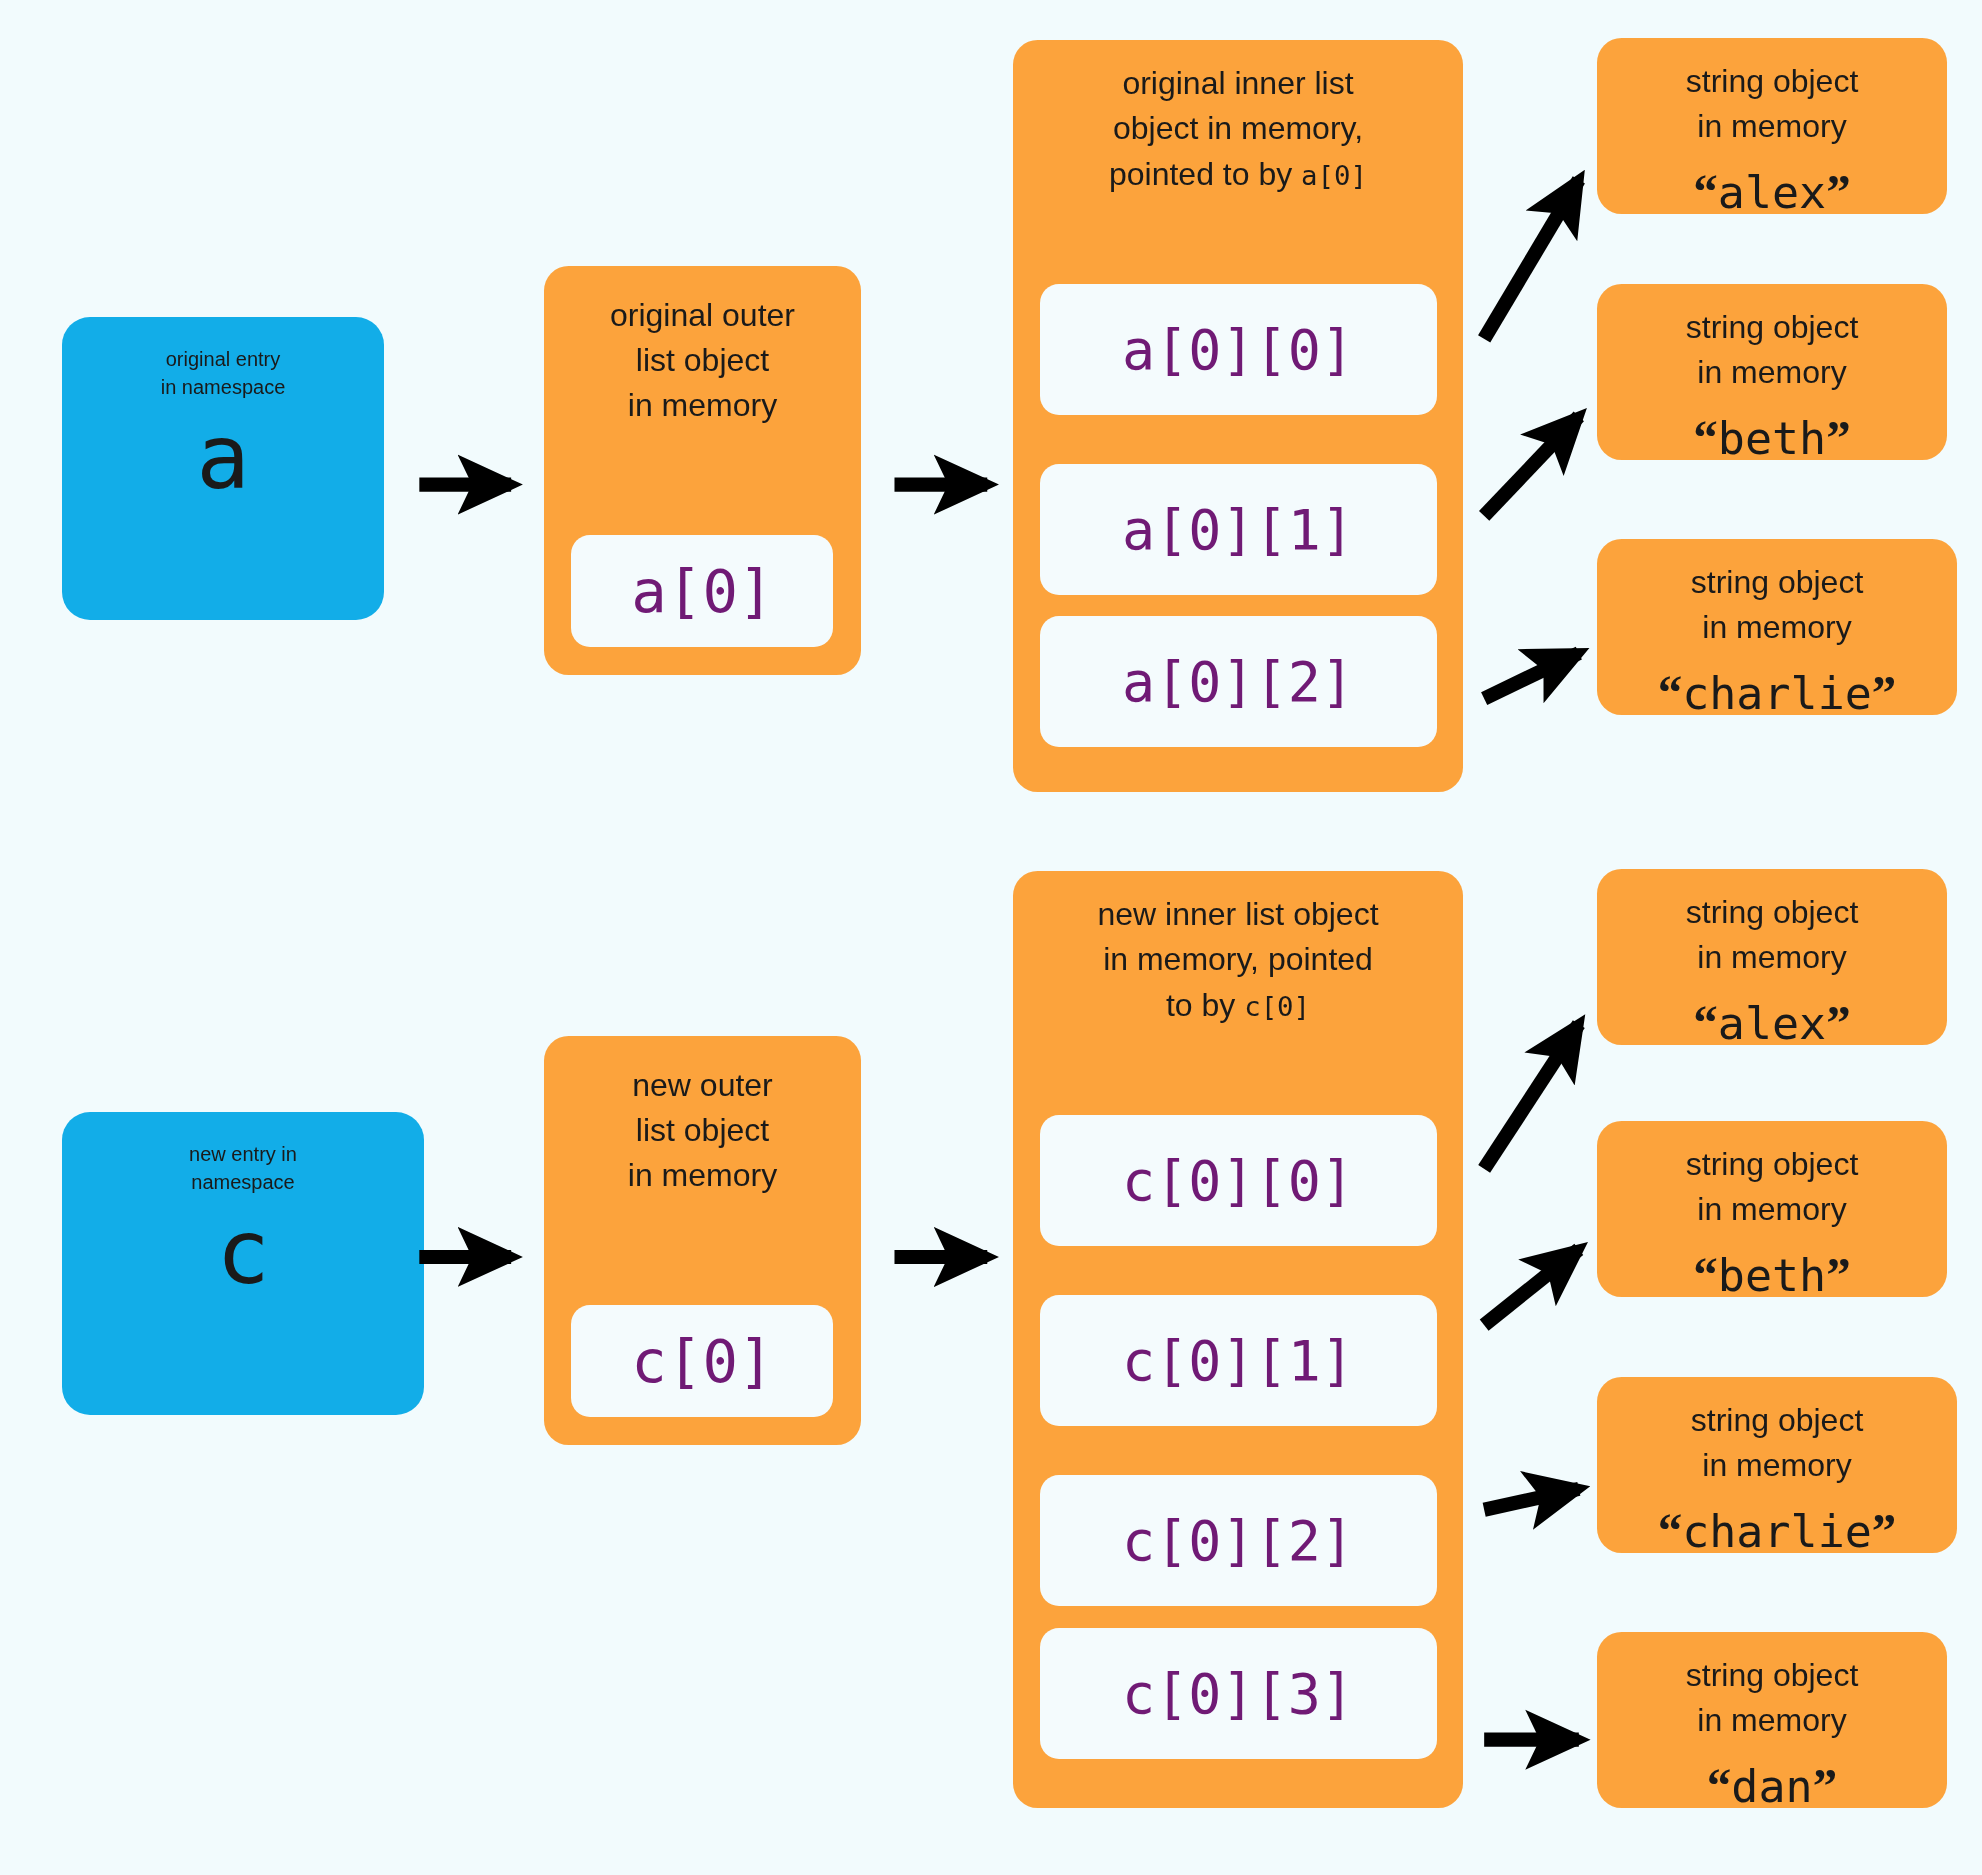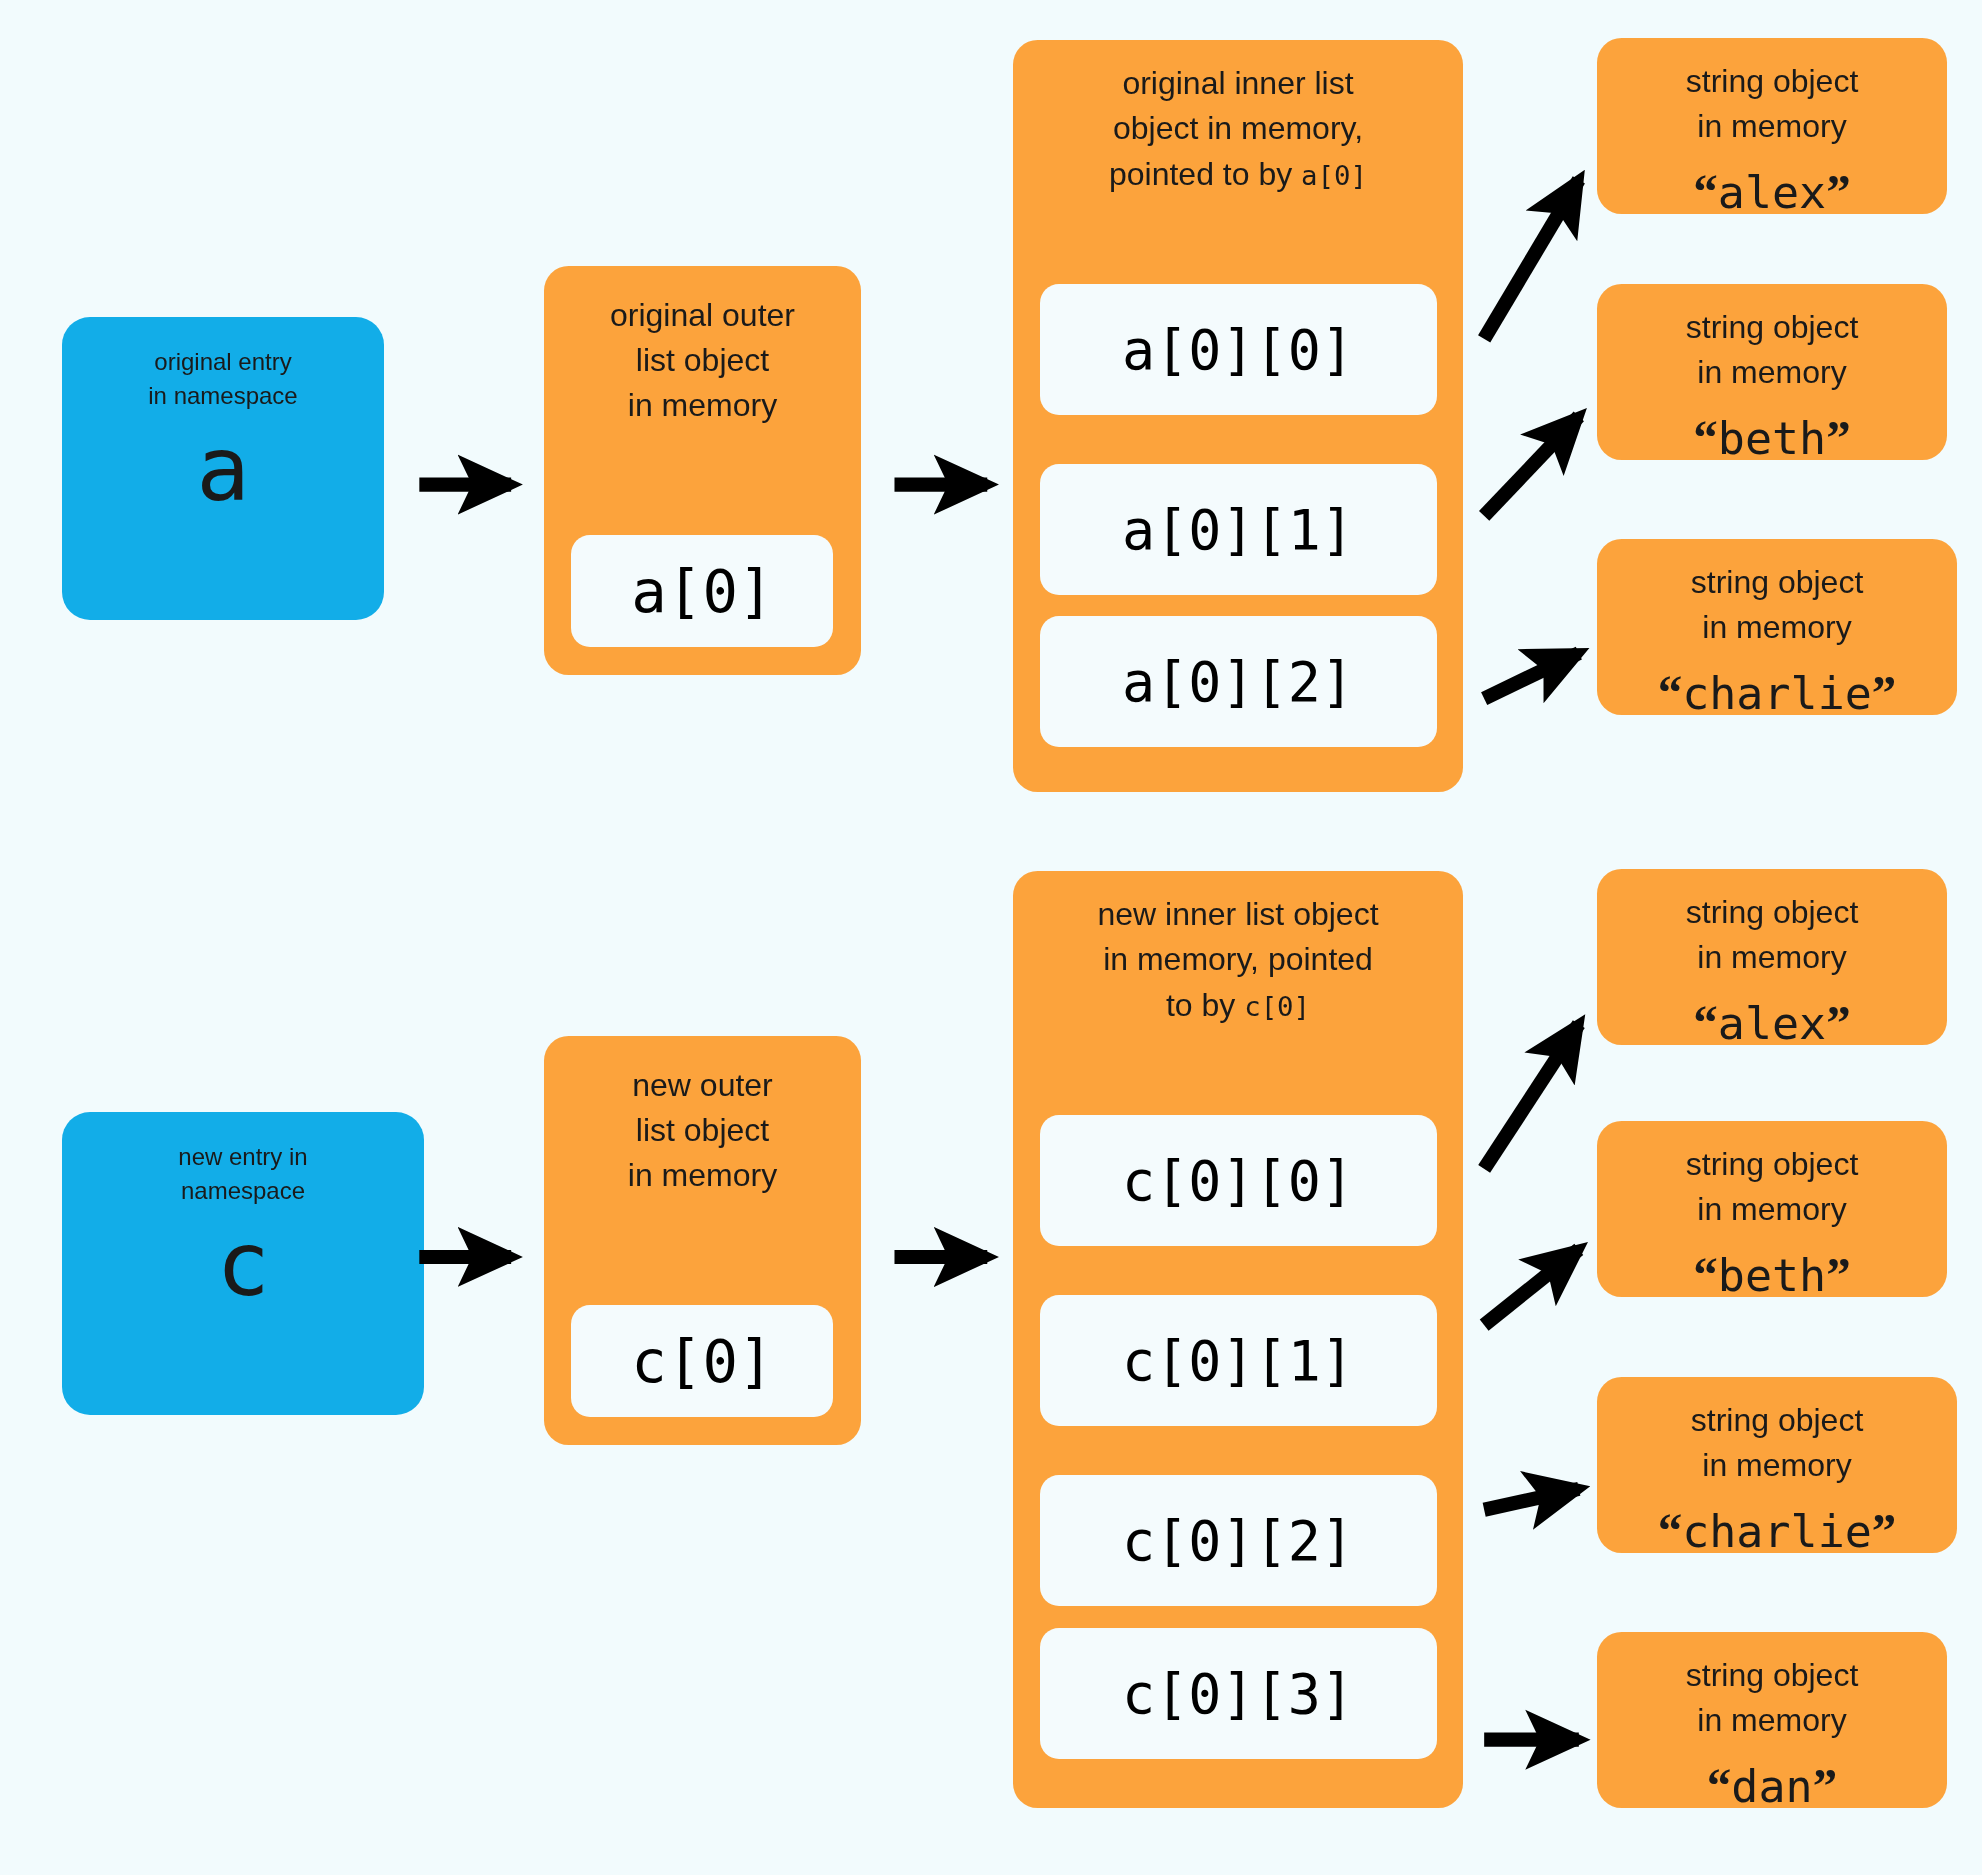--- a/index.html
+++ b/index.html
@@ -28,21 +28,21 @@
     justify-content: flex-start;
     color: #1a1a1a;
   }
   .namespace-box {
     background: #12ade8;
     border-radius: 28px;
     justify-content: flex-start;
     padding-top: 28px;
   }
   .namespace-label {
-    font-size: 24px;
+    font-size: 20px;
     line-height: 1.42;
     text-align: center;
     width: 100%;
     white-space: pre-line;
   }
   .namespace-var {
     font-family: "DejaVu Sans Mono", monospace;
     font-size: 89px;
     line-height: 1;
     margin-top: 11.4px;
@@ -66,21 +66,21 @@
     font-size: 27.4px;
   }
   .cell {
     background: #f4fbfd;
     border-radius: 19px;
     box-sizing: border-box;
     display: flex;
     align-items: center;
     justify-content: center;
     font-family: "DejaVu Sans Mono", monospace;
-    color: #000000;
+    color: #701a75;
   }
   .outer-cell {
     font-size: 59px;
   }
   .inner-cell {
     font-size: 55px;
   }
   .str-box {
     background: #fca33c;
     padding-top: 21px;

